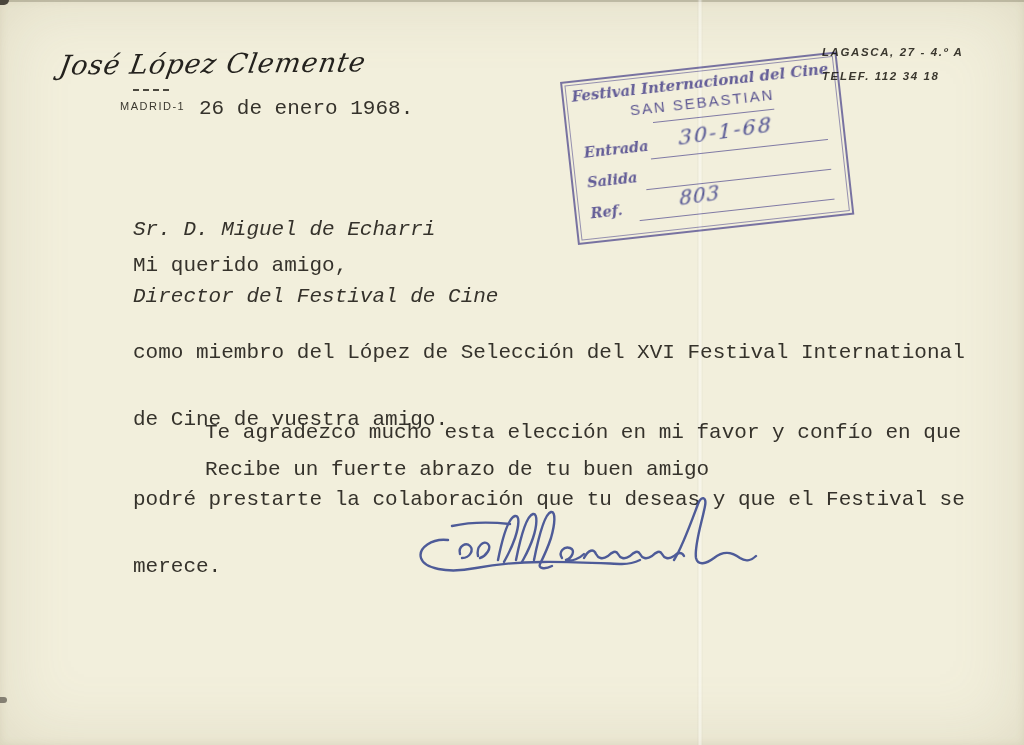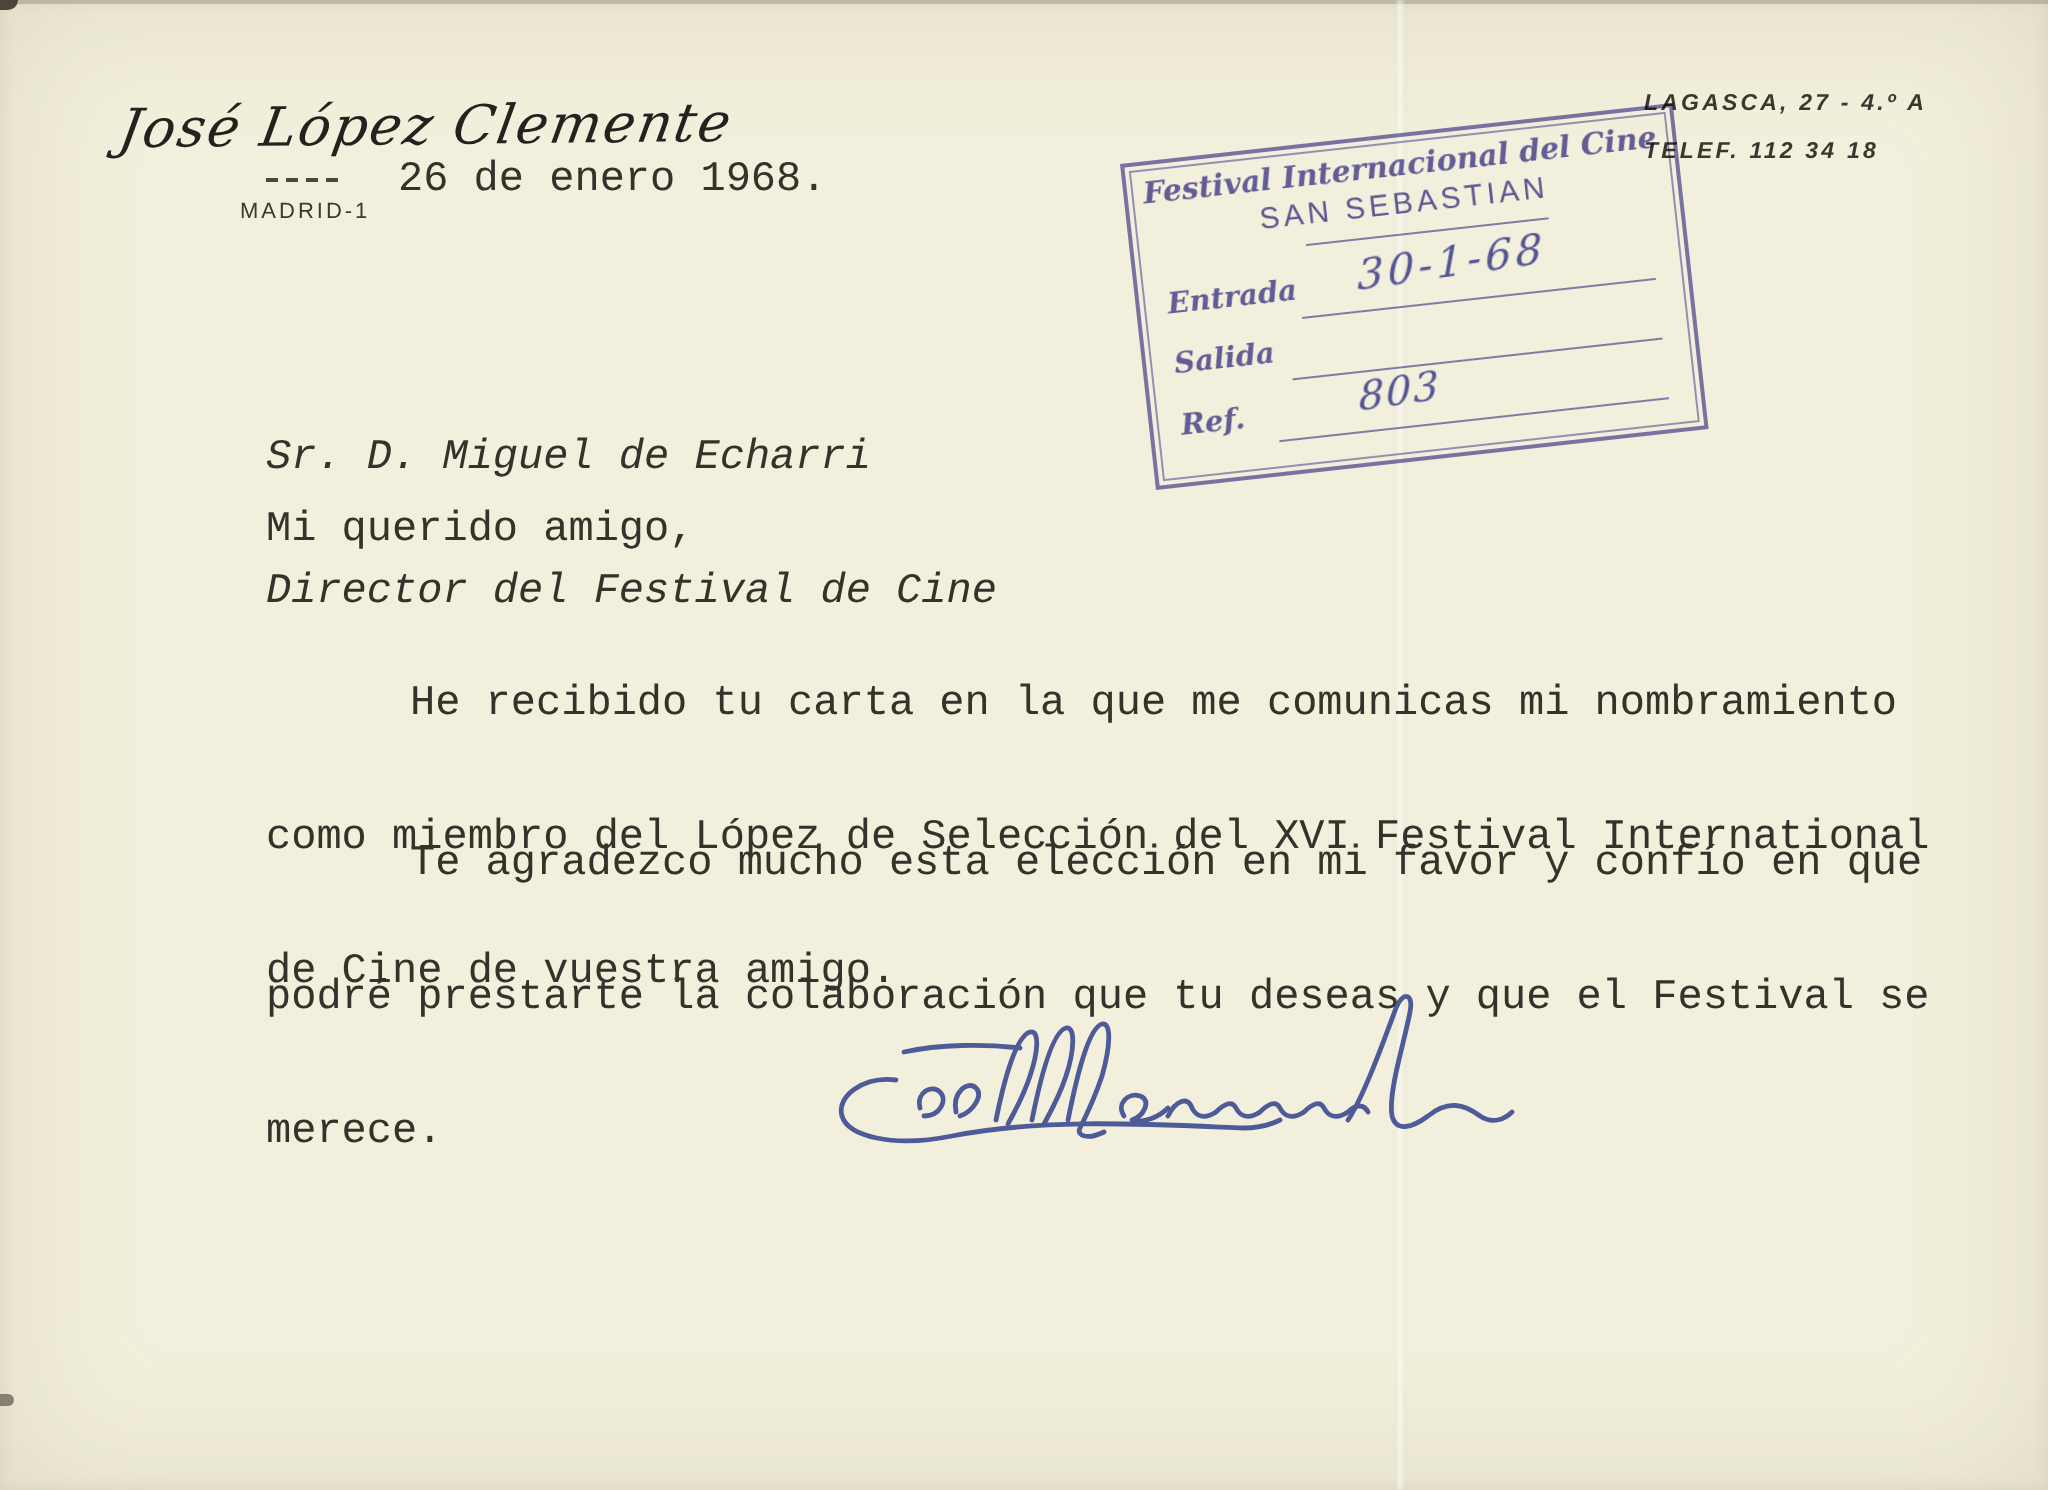--- a/index.html
+++ b/index.html
@@ -25,21 +25,21 @@
     font-family:"DejaVu Serif",serif;font-style:italic;
     font-size:27px;letter-spacing:1px;color:#24221e;
     transform:skewX(-10deg) rotate(-.6deg);
   }
   .lh-rule{position:absolute;left:133px;top:89px;width:36px;border-top:2px dashed #4a473e;}
   .lh-city{
     position:absolute;left:120px;top:100px;
     font-family:"Liberation Sans",sans-serif;font-weight:normal;
     font-size:11px;letter-spacing:1.5px;color:#3b382f;
   }
-  .date-line{position:absolute;left:199px;top:80px;font-size:22px;}
+  .date-line{position:absolute;left:199px;top:98px;font-size:22px;}
   
   .addr{position:absolute;left:822px;top:40px;
     font-family:"Liberation Sans",sans-serif;font-weight:bold;
     font-size:11.5px;letter-spacing:1.6px;color:#3a372e;line-height:24px;font-style:italic;}
   
   .stamp{
     position:absolute;left:560px;top:82px;width:274px;height:160px;
     transform:rotate(-6.3deg);transform-origin:left top;
     color:#5b55a8;mix-blend-mode:multiply;opacity:.92;filter:blur(.3px);
     border:2px solid rgba(91,85,168,.85);
@@ -112,31 +112,31 @@
   </div>
 
   <div class="recipient typed">
     <div>Sr. D. Miguel de Echarri</div>
     <div>Director del Festival de Cine</div>
   </div>
 
   <div class="salutation typed">Mi querido amigo,</div>
 
   <div class="para1 typed">
-    <div class="indent">He recibido tu carta en la que me comunicas mi nombramiento</div>
     <div>como miembro del López de Selección del XVI Festival International</div>
     <div>de Cine de vuestra amigo.</div>
   </div>
 
   <div class="para2 typed">
     <div class="indent">Te agradezco mucho esta elección en mi favor y confío en que</div>
     <div>podré prestarte la colaboración que tu deseas y que el Festival se</div>
     <div>merece.</div>
   </div>
 
+  <div class="closing typed">Recibe un fuerte abrazo de tu buen amigo</div>
 
   <svg class="sig" width="350" height="95" viewBox="0 0 350 95" fill="none" stroke="#3d4c91" stroke-width="2.4" stroke-linecap="round" stroke-linejoin="round" opacity="0.9">
     <path d="M36,44 C20,42 6,52 9,62 C12,72 34,78 64,72 C110,63 160,66 210,68 C218,68 224,66 228,64"></path>
     <path d="M48,58 C46,50 54,46 58,50 C62,54 58,62 50,62 M66,60 C64,50 72,44 76,48 C80,52 74,60 68,62"></path>
     <path d="M40,30 C58,26 80,26 98,28"></path>
     <path d="M86,64 C90,44 96,22 103,20 C108,19 107,30 103,42 C99,54 94,62 92,66"></path>
     <path d="M104,64 C108,44 114,20 121,18 C126,17 125,30 121,42 C117,54 112,62 110,66"></path>
     <path d="M122,64 C126,44 132,18 139,16 C144,15 143,28 139,42 C135,54 130,64 128,68 C126,72 132,74 140,70"></path>
     <path d="M150,62 C146,56 152,50 158,52 C164,54 160,62 154,64 C160,66 168,62 172,58"></path>
     <path d="M172,62 C176,54 182,52 184,58 C186,62 190,64 196,60 C200,56 204,54 206,58 C208,62 212,64 218,60 C222,56 226,54 228,58 C230,62 234,64 240,60 C244,56 248,54 250,58 C252,62 256,64 262,60 C266,56 270,56 272,60"></path>

